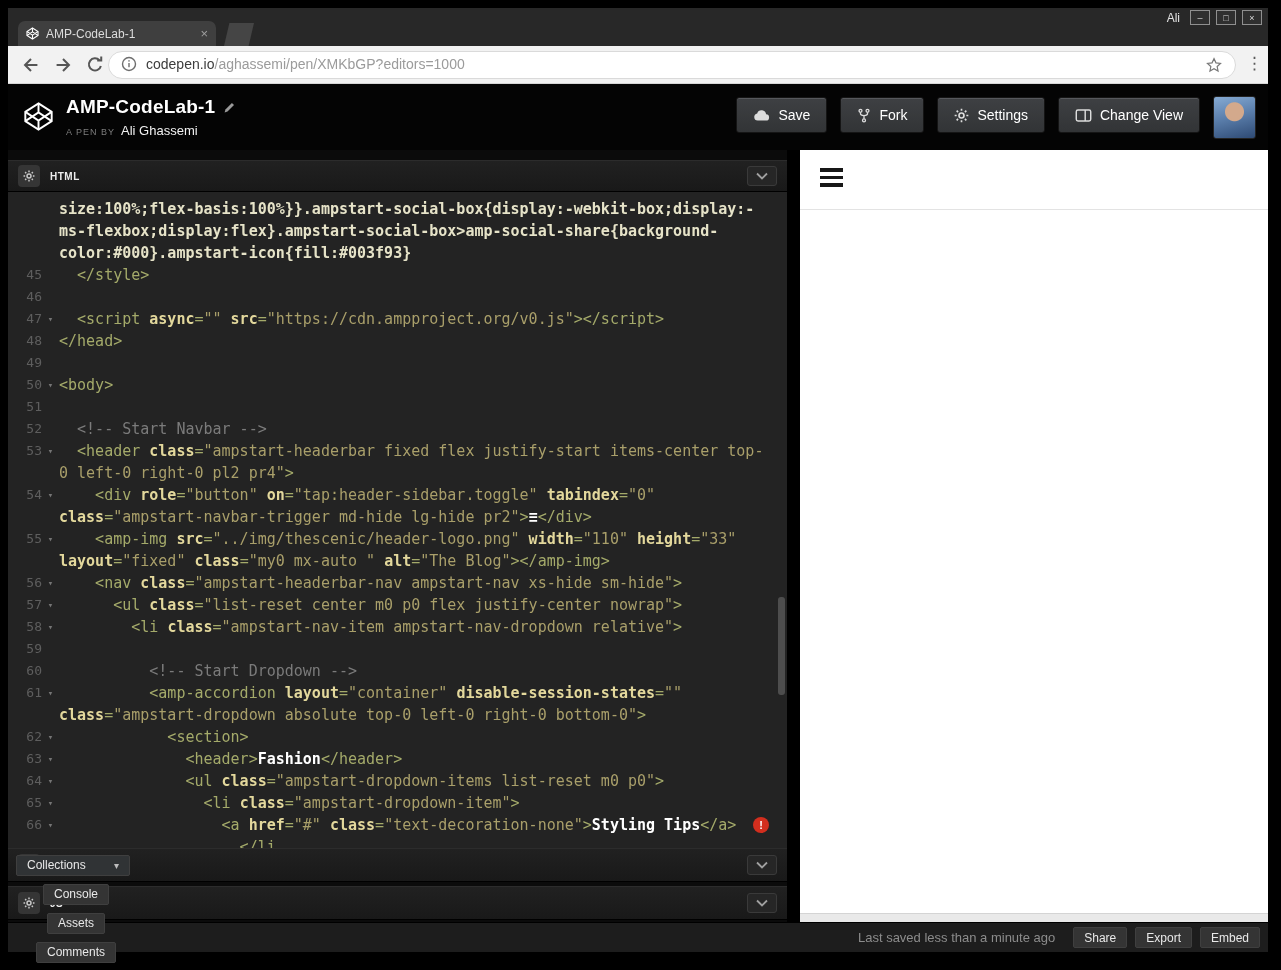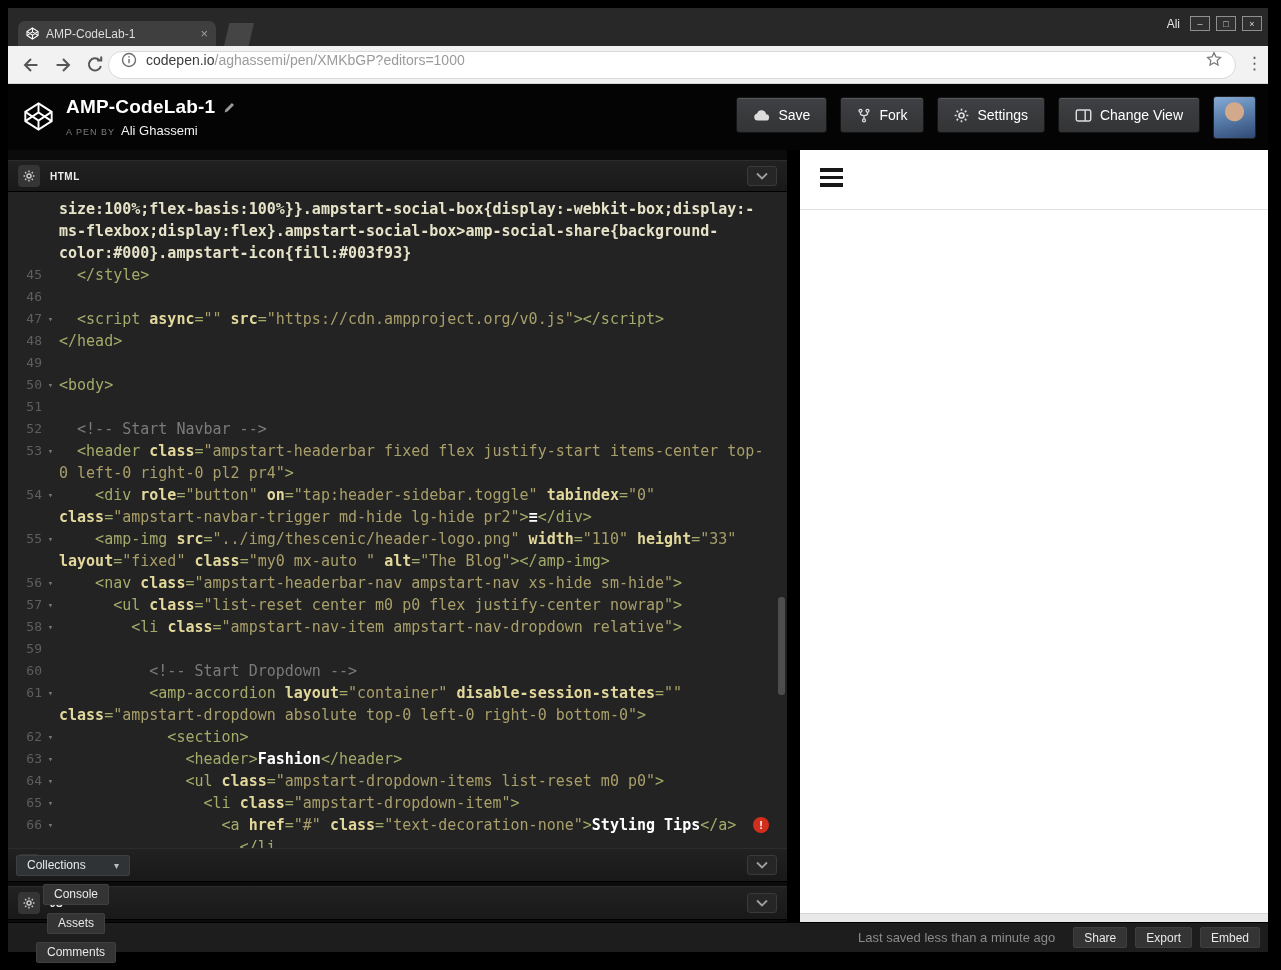--- a/index.html
+++ b/index.html
@@ -15,32 +15,32 @@
   .titlebar { position: absolute; left: 8px; top: 8px; width: 1260px; height: 38px; background: #282828; }
   .tab {
     position: absolute; left: 10px; bottom: 0; width: 198px; height: 25px;
     background: #3f3f3f; border-radius: 7px 7px 0 0;
     display: flex; align-items: center; padding: 0 8px; gap: 7px;
   }
   .tab-title { color: #dcdcdc; font-size: 12px; flex: 1; white-space: nowrap; overflow: hidden; }
   .tab-close { color: #9f9f9f; font-size: 13px; line-height: 13px; }
   .tab-stub { position: absolute; left: 216px; bottom: 0; width: 30px; height: 23px; background: #454545;
     clip-path: polygon(18% 0, 100% 0, 82% 100%, 0 100%); }
-  .win-right { position: absolute; right: 6px; top: 8px; display: flex; align-items: center; gap: 6px; }
+  .win-right { position: absolute; right: 6px; top: 2px; display: flex; align-items: center; gap: 6px; }
   .win-user { color: #e2e2e2; font-size: 12px; margin-right: 4px; }
   .win-btn { width: 20px; height: 15px; border: 1px solid #8f8f8f; color: #dadada; font-size: 9px;
     display: flex; align-items: center; justify-content: center; background: #2f2f2f; }
 
   
   .url-row { position: absolute; left: 8px; top: 46px; width: 1260px; height: 38px; background: #f2f2f2; border-bottom: 1px solid #d6d6d6; }
   .nav-ic { position: absolute; top: 8px; width: 22px; height: 22px; }
   .url-field {
     position: absolute; left: 100px; top: 5px; width: 1128px; height: 28px;
     background: #fff; border: 1px solid #dadada; border-radius: 14px;
-    display: flex; align-items: flex-end; padding: 10px 12px; gap: 9px;
+    display: flex; align-items: flex-start; padding: 4px 12px; gap: 9px;
   }
   .url-text { font-size: 14px; white-space: nowrap; overflow: hidden; }
   .url-host { color: #3c3c3c; }
   .url-path { color: #9b9b9b; }
   .url-star { margin-left: auto; display: flex; }
   .menu-dots { position: absolute; left: 1238px; top: 7px; color: #5a5a5a; font-size: 17px; width: 16px; text-align: center; }
 
   
   .cp-header { position: absolute; left: 8px; top: 84px; width: 1260px; height: 66px; background: #040404; }
   .cp-logo { position: absolute; left: 15px; top: 17px; }

